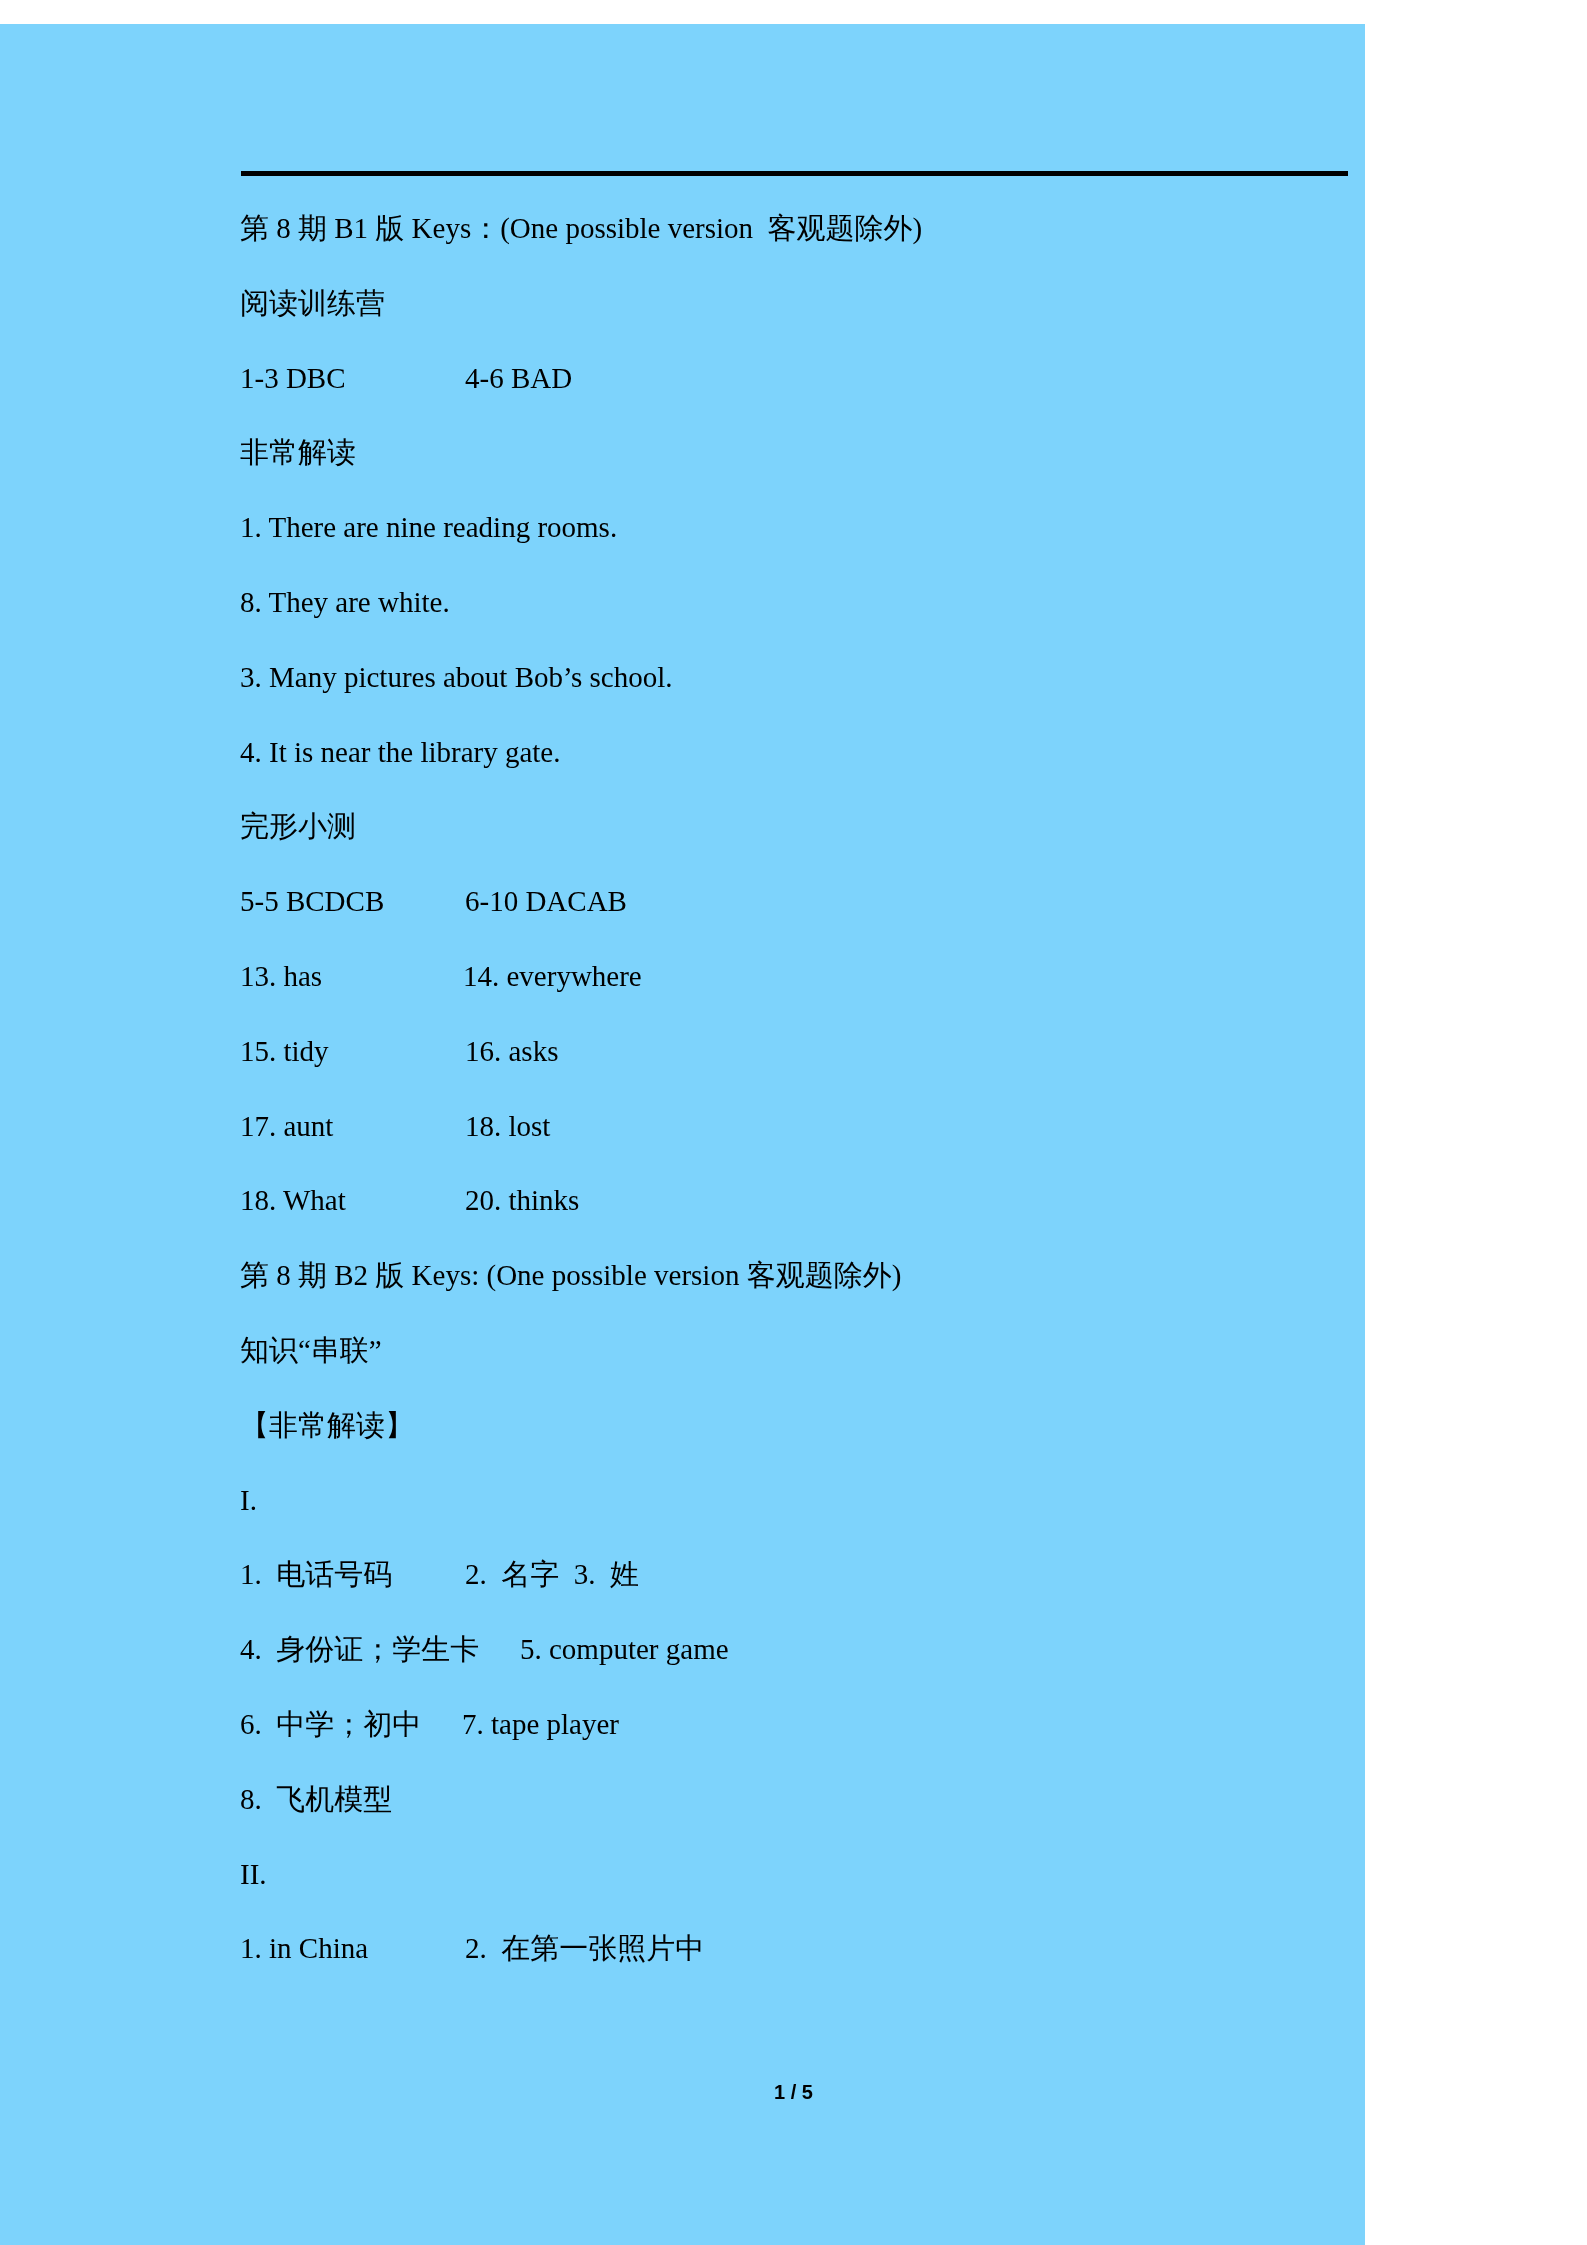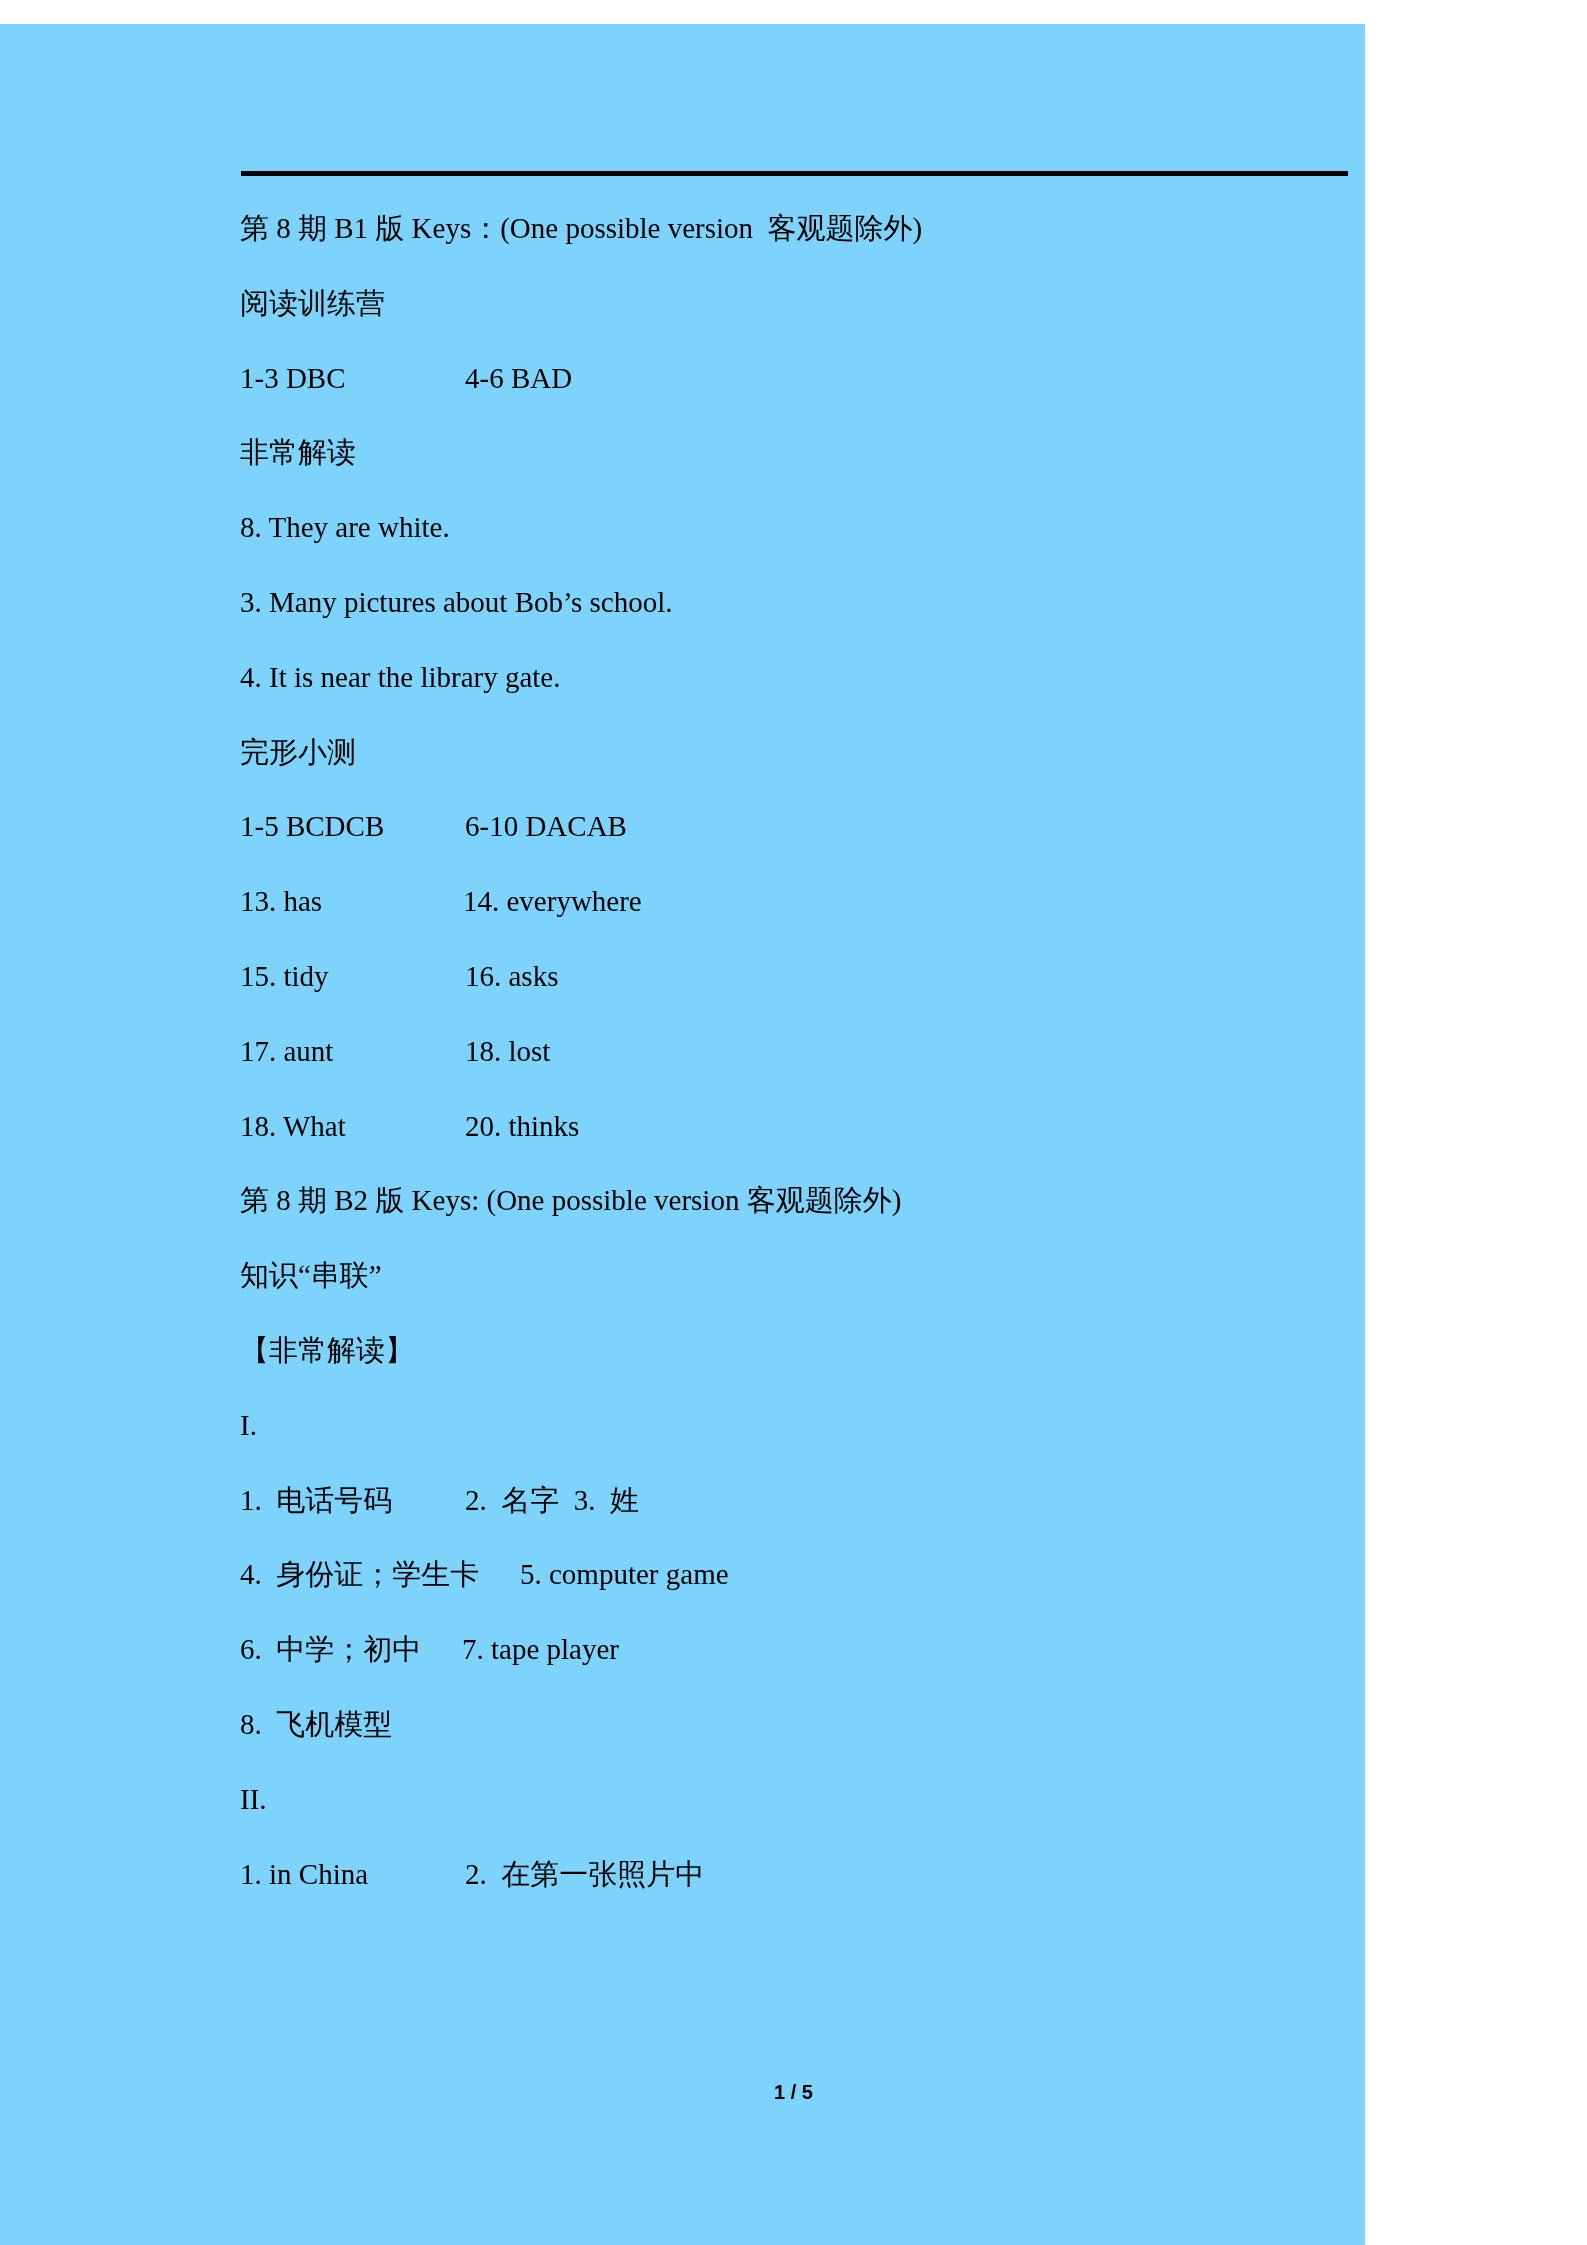--- a/index.html
+++ b/index.html
@@ -57,25 +57,26 @@
 
 <div class="page">
 
   <div class="rule"></div>
 
   <div class="content">
     <div class="line">第 8 期 B1 版 Keys：(One possible version  客观题除外)</div>
     <div class="line">阅读训练营</div>
     <div class="line" style="--tab:225px"><span class="c1">1-3 DBC</span><span class="c2">4-6 BAD</span></div>
     <div class="line">非常解读</div>
+    <div class="line">1. There are nine reading rooms.</div>
     <div class="line">8. They are white.</div>
     <div class="line">3. Many pictures about Bob’s school.</div>
     <div class="line">4. It is near the library gate.</div>
     <div class="line">完形小测</div>
-    <div class="line" style="--tab:225px"><span class="c1">1-5 BCDCB</span><span class="c2">6-10 DACAB</span></div>
+    <div class="line" style="--tab:225px"><span class="c1">5-5 BCDCB</span><span class="c2">6-10 DACAB</span></div>
     <div class="line" style="--tab:223px"><span class="c1">13. has</span><span class="c2">14. everywhere</span></div>
     <div class="line" style="--tab:225px"><span class="c1">15. tidy</span><span class="c2">16. asks</span></div>
     <div class="line" style="--tab:225px"><span class="c1">17. aunt</span><span class="c2">18. lost</span></div>
     <div class="line" style="--tab:225px"><span class="c1">18. What</span><span class="c2">20. thinks</span></div>
     <div class="line">第 8 期 B2 版 Keys: (One possible version 客观题除外)</div>
     <div class="line">知识“串联”</div>
     <div class="line">【非常解读】</div>
     <div class="line">I.</div>
     <div class="line" style="--tab:225px"><span class="c1">1.  电话号码</span><span class="c2">2.  名字  3.  姓</span></div>
     <div class="line" style="--tab:280px"><span class="c1">4.  身份证；学生卡</span><span class="c2">5. computer game</span></div>

